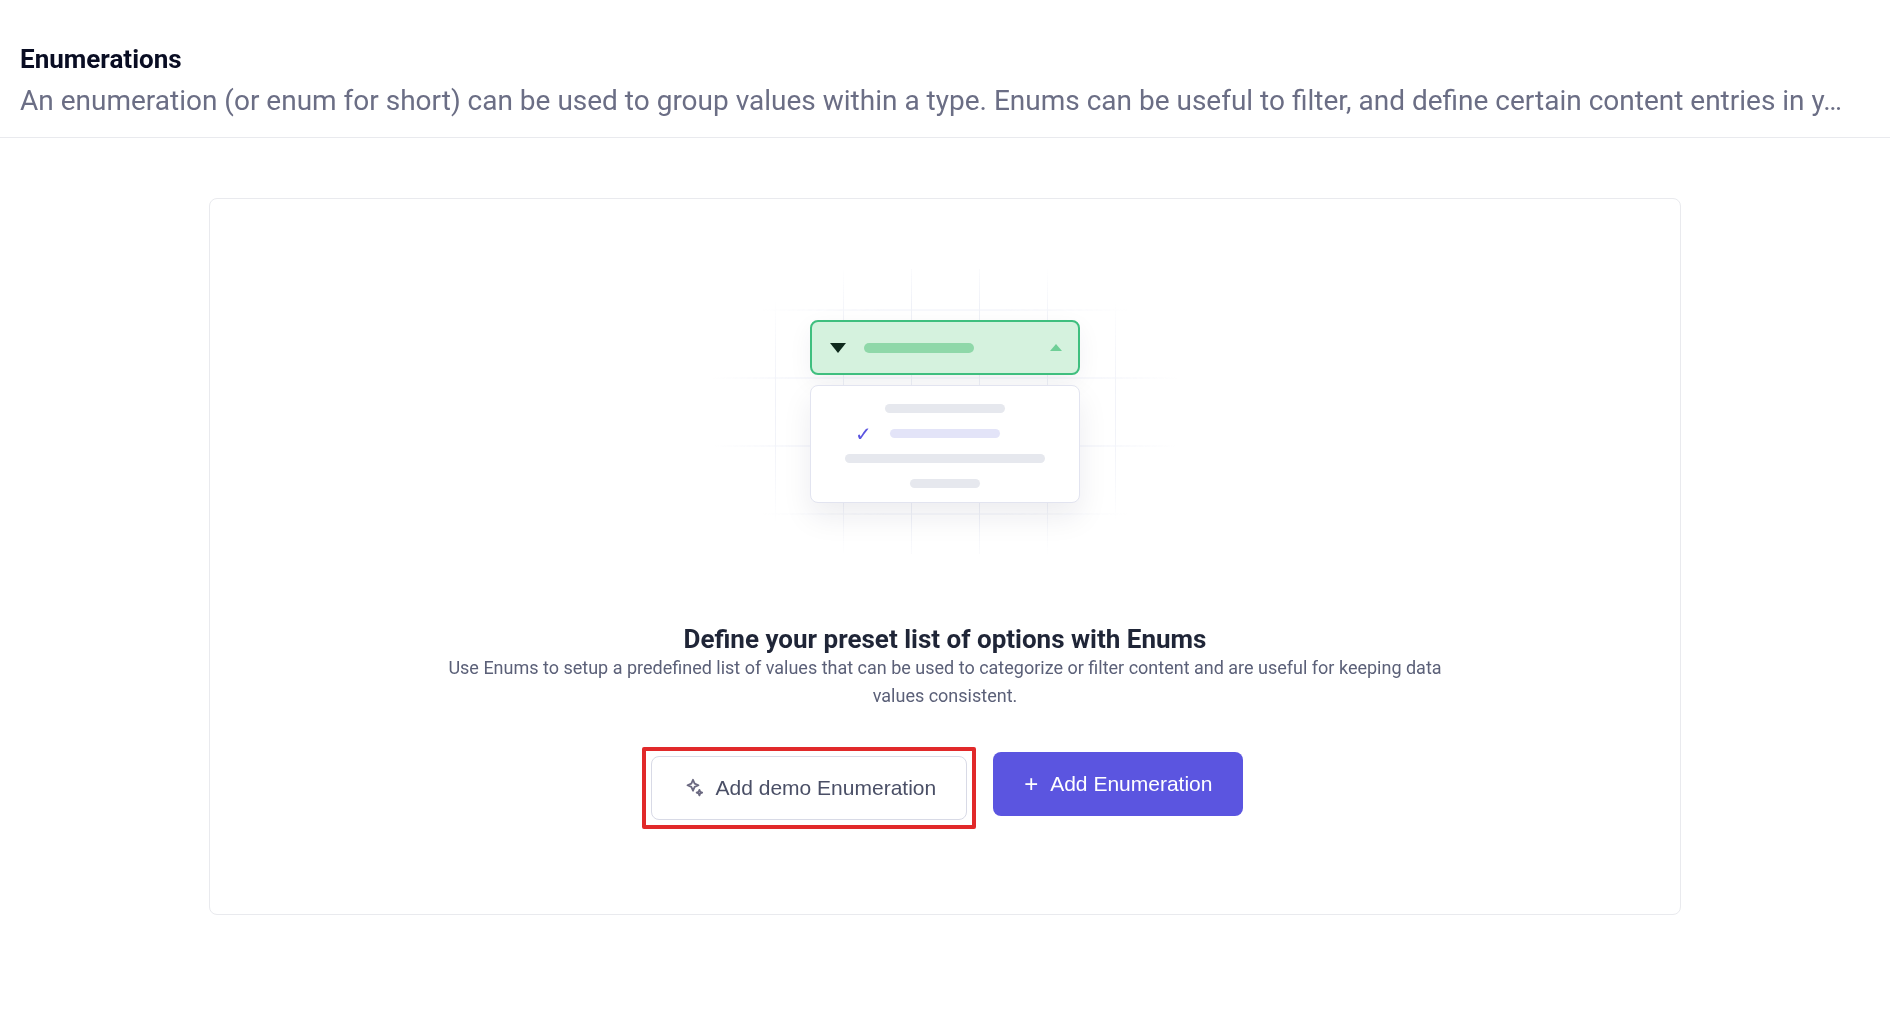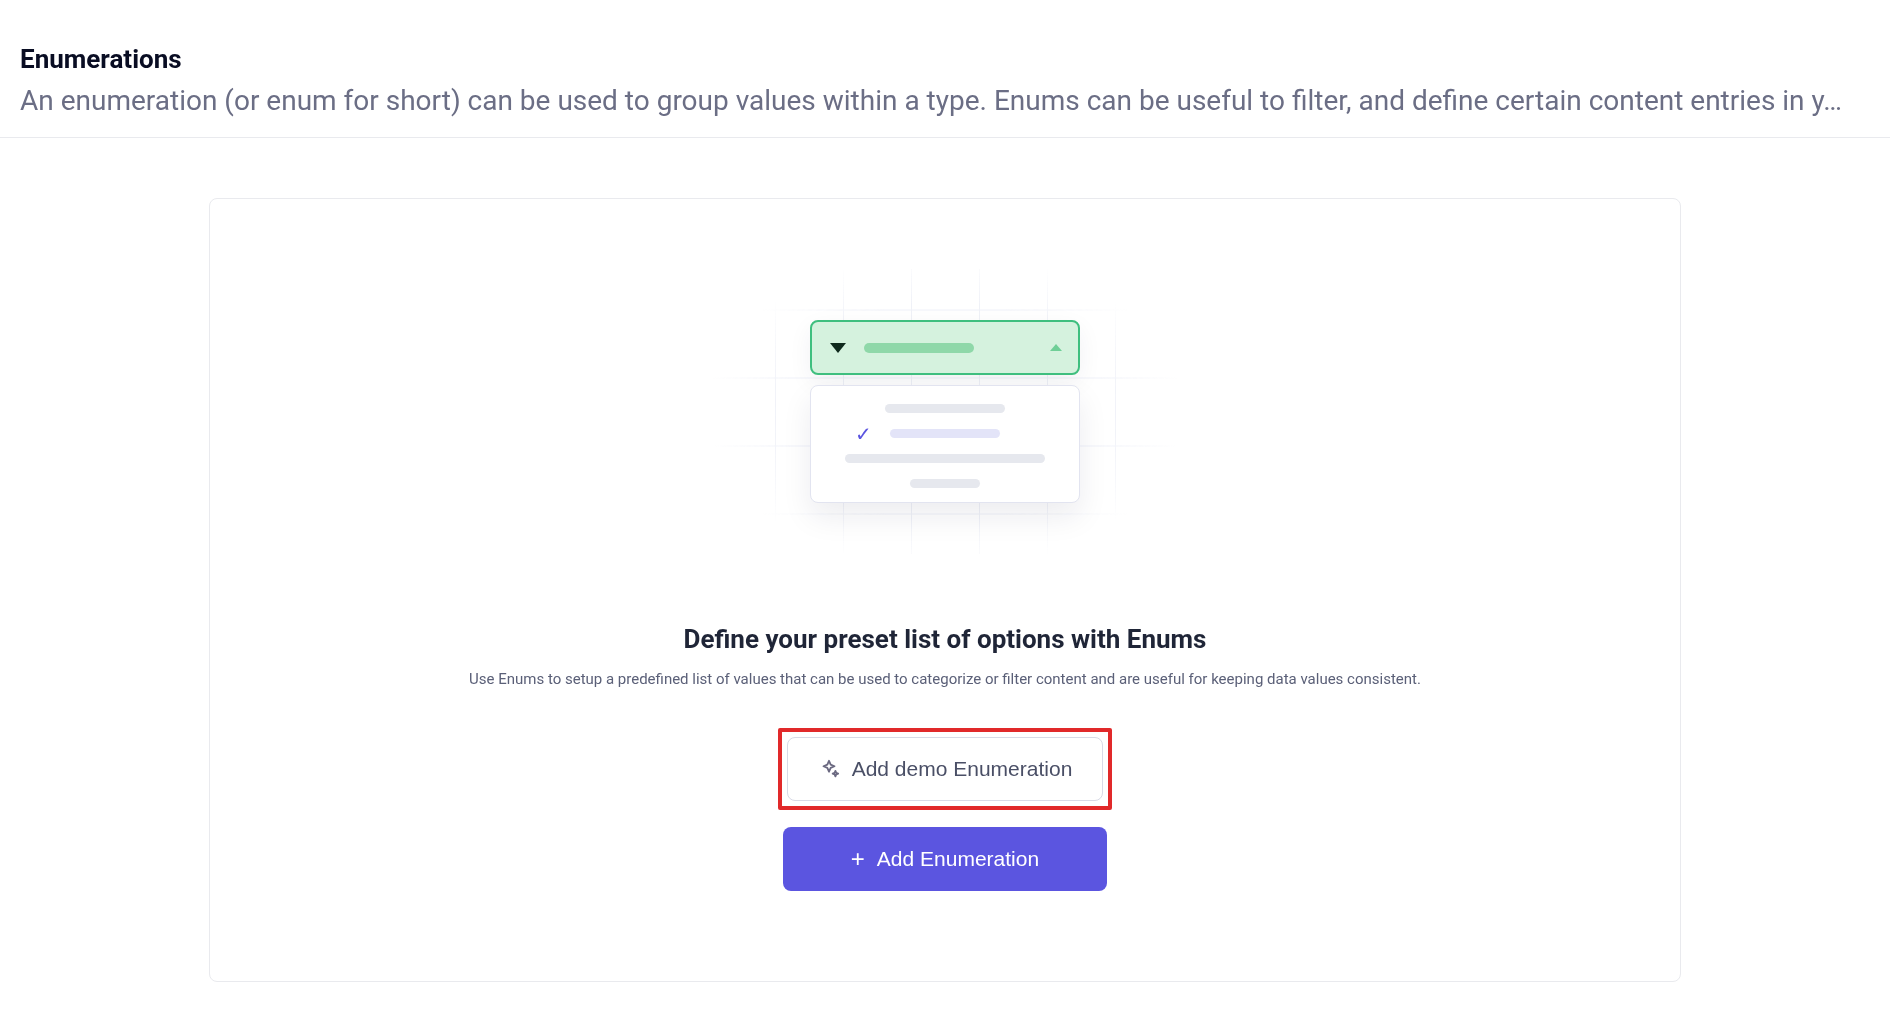--- a/index.html
+++ b/index.html
@@ -137,35 +137,33 @@
   .w-sm { width: 120px; }
   .w-md { width: 110px; }
   .w-lg { width: 200px; }
   .w-xs { width: 70px; }
   
   .feature-title {
     font-size: 26px;
     font-weight: 700;
     color: #1f2537;
     text-align: center;
-    margin-bottom: 14px;
   }
   .feature-body {
-    font-size: 15px;
+    font-size: 18px;
     color: #5b6078;
     text-align: center;
     line-height: 1.55;
     max-width: 1000px;
     margin-bottom: 42px;
   }
   .btn-row {
     display: flex;
     gap: 22px;
     align-items: stretch;
-    flex-direction: column;
   }
   .btn {
     display: inline-flex;
     align-items: center;
     justify-content: center;
     gap: 12px;
     height: 64px;
     padding: 0 30px;
     border-radius: 8px;
     font-size: 21px;

